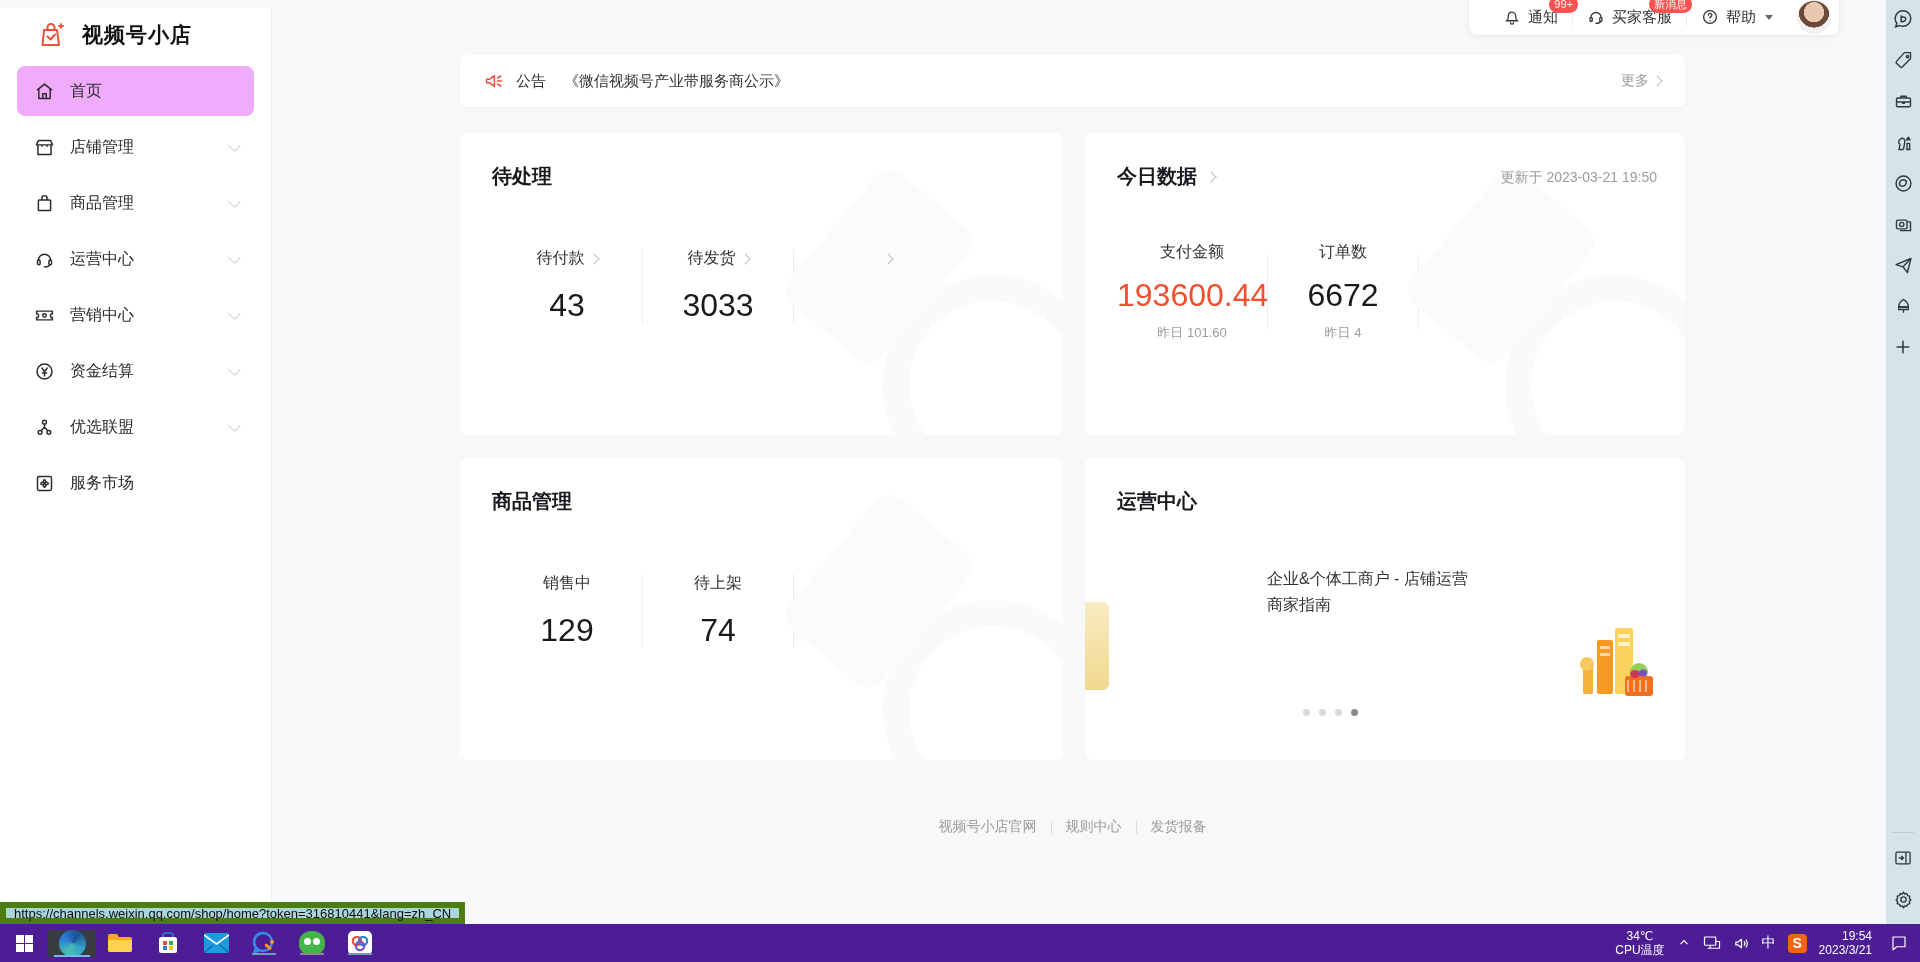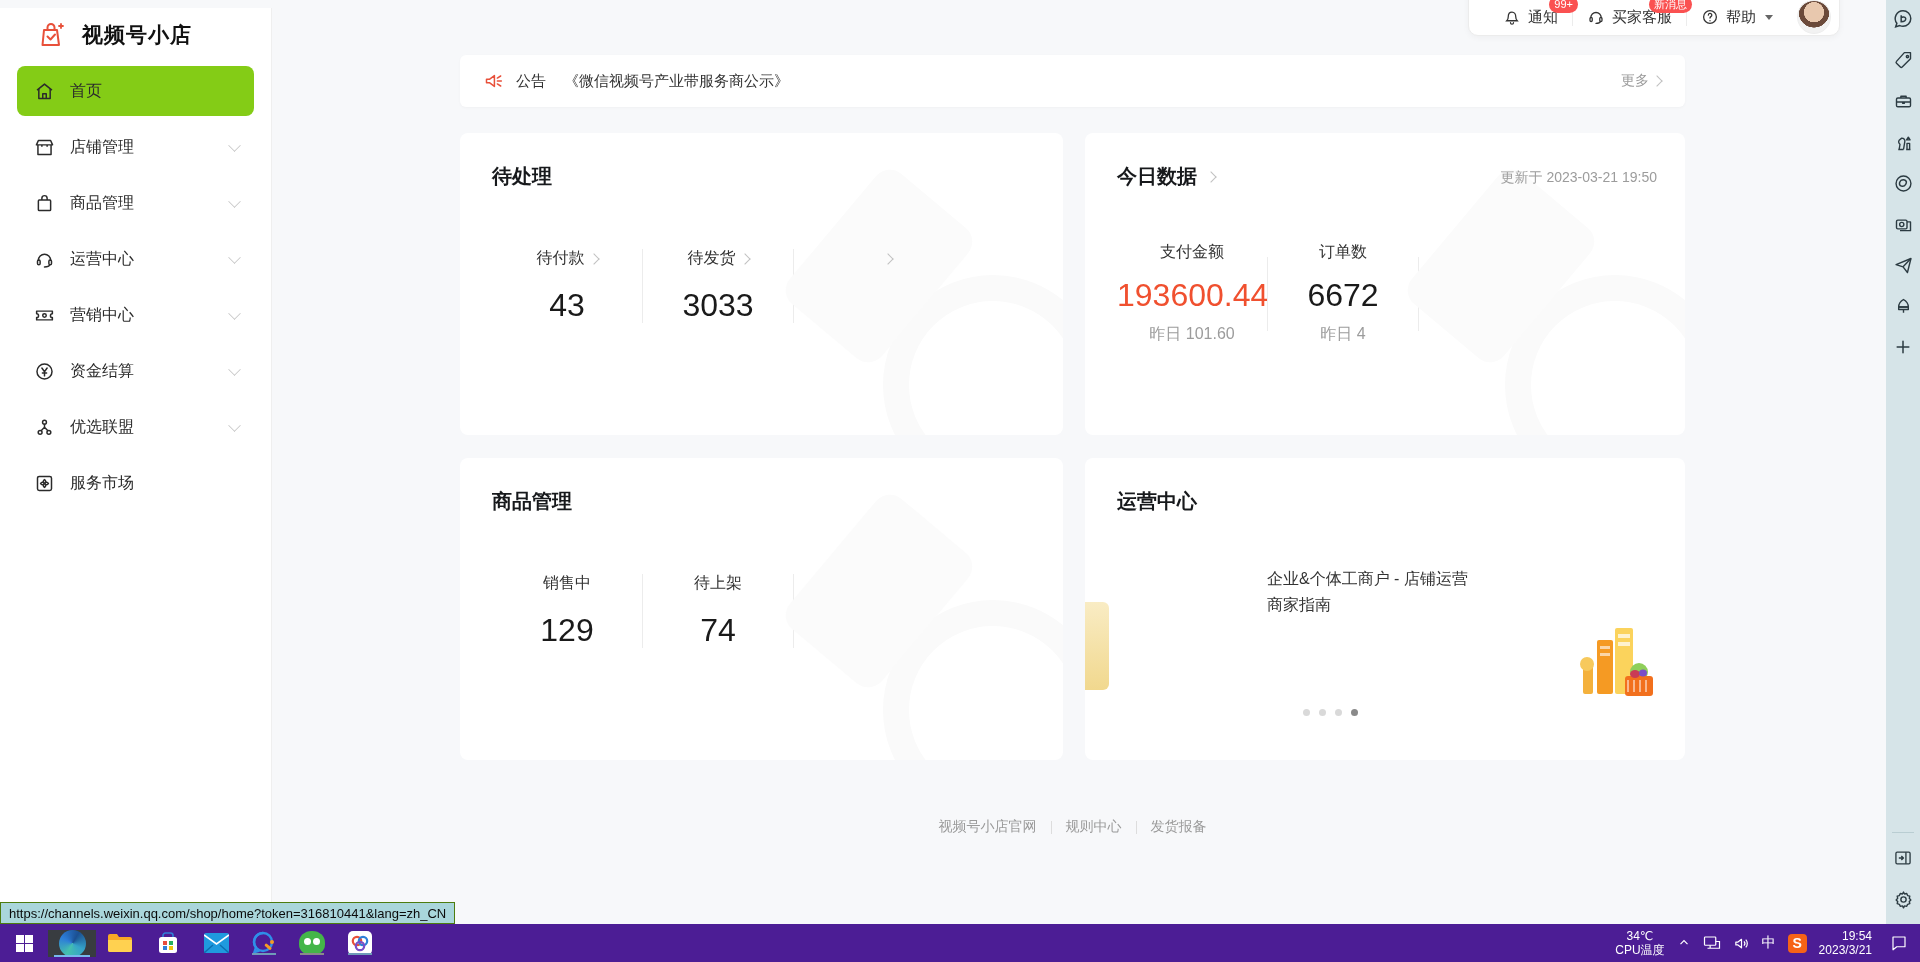--- a/index.html
+++ b/index.html
@@ -6,21 +6,21 @@
   html,body { width:1920px; height:962px; overflow:hidden; }
   body { font-family:"Liberation Sans","DejaVu Sans",sans-serif; background:#f7f8fa; color:#333; }
   .screen { position:relative; width:1920px; height:962px; }
 
   
   .sidebar { position:absolute; left:0; top:8px; width:272px; height:924px; background:#fff; border-right:1px solid #efefef; z-index:5; }
   .logo { display:flex; align-items:center; gap:16px; padding:6px 0 0 36px; height:48px; }
   .logo-text { font-size:21px; font-weight:bold; color:#111; letter-spacing:1px; }
   .nav { padding:10px 0 0 0; }
   .nav-item { display:flex; align-items:center; height:50px; margin:0 17px 6px 17px; padding:0 14px 0 16px; border-radius:8px; cursor:pointer; }
-  .nav-item.active { background:#84cc16; }
+  .nav-item.active { background:#f0abfc; }
   .nav-ic { width:22px; height:22px; display:flex; align-items:center; justify-content:center; }
   .nav-label { font-size:16px; color:#2b2b2b; margin-left:15px; }
   .reddot { width:7px; height:7px; background:#fa5151; border-radius:50%; margin-left:8px; }
   .chev-down { margin-left:auto; width:11px; height:11px; border-right:1.6px solid #c2c2c2; border-bottom:1.6px solid #c2c2c2; transform:rotate(45deg) scale(.8); margin-top:-4px; }
 
   
   .content { position:absolute; left:272px; top:0; width:1614px; height:924px; background:#f7f8fa; overflow:hidden; }
 
   .header-pill { position:absolute; top:-16px; right:46px; height:52px; background:#fff; border:1px solid #ececec; border-radius:10px; box-shadow:0 2px 6px rgba(0,0,0,.04); display:flex; align-items:center; padding:14px 8px 0 20px; z-index:6; }
   .hdr-item { position:relative; display:flex; align-items:center; gap:7px; font-size:15px; color:#333; padding:0 14px; cursor:pointer; }
@@ -44,21 +44,21 @@
   .card-updated { position:absolute; right:28px; top:36px; font-size:14px; color:#9c9c9c; }
   .card-deco { position:absolute; right:-40px; bottom:-60px; width:220px; height:220px; border:26px solid #fafafa; border-radius:50%; }
   .card-deco:after { content:""; position:absolute; left:-90px; top:-120px; width:120px; height:170px; background:#fbfbfb; transform:rotate(40deg); border-radius:18px; }
 
   .stats { display:flex; margin-top:58px; }
   .stat-col { width:150px; text-align:center; }
   .stat-divider { width:1px; background:#ececec; height:74px; align-self:center; }
   .stat-label { font-size:16px; color:#333; display:inline-flex; align-items:center; gap:5px; cursor:pointer; }
   .stat-value { font-size:32px; color:#1a1a1a; margin-top:18px; font-weight:500; }
   .stat-value.orange { color:#f0502f; }
-  .stat-sub { font-size:16px; color:#9c9c9c; margin-top:10px; }
+  .stat-sub { font-size:13px; color:#9c9c9c; margin-top:10px; }
   .stats.today { margin-top:52px; }
   .stats.today .stat-value { margin-top:14px; }
 
   .plus-btn { width:40px; height:40px; margin:10px auto 0; background:#fdeeec; border:none; border-radius:8px; color:#fa5151; font-size:24px; line-height:40px; cursor:pointer; }
 
   
   .banner-text { position:absolute; left:182px; top:108px; font-size:16px; color:#333; line-height:26px; cursor:pointer; }
   .banner-left { position:absolute; left:0; bottom:70px; width:24px; height:88px; background:linear-gradient(180deg,#f9ecc4,#f1d88e); border-radius:0 6px 6px 0; }
   .banner-right { position:absolute; right:30px; bottom:62px; }
   .dots { position:absolute; left:218px; bottom:44px; display:flex; gap:9px; }
@@ -69,21 +69,21 @@
   .footer span[data-name^="footer-link"] { cursor:pointer; }
   .f-sep { width:1px; height:13px; background:#ddd; }
 
   
   .edge-strip { position:absolute; right:0; top:0; width:34px; height:924px; background:#d6e4e8; display:flex; flex-direction:column; align-items:center; padding:8px 0 12px; z-index:7; }
   .es-ic { width:22px; height:22px; margin-bottom:19px; display:flex; align-items:center; justify-content:center; color:#2c3b42; cursor:pointer; }
   .es-bottom { margin-top:auto; display:flex; flex-direction:column; align-items:center; }
   .es-div { width:22px; height:1px; background:#b9cdd2; margin-bottom:14px; }
 
   
-  .url-tip { position:absolute; left:0; bottom:38px; height:22px; background:#a9d6db; border:1px solid #4d7c0f; display:flex; align-items:center; padding:0 8px; font-size:13px; color:#0b0b0b; z-index:8; }
+  .url-tip { position:absolute; left:0; bottom:38px; height:22px; background:#a9d6db; border:6px solid #4d7c0f; display:flex; align-items:center; padding:0 8px; font-size:13px; color:#0b0b0b; z-index:8; }
 
   
   .taskbar { position:absolute; left:0; bottom:0; width:1920px; height:38px; background:#4c1d95; display:flex; align-items:center; z-index:9; }
   .t-tile { width:48px; display:flex; align-items:center; justify-content:center; position:relative; cursor:pointer; }
   .t-tile.active { background:#383c40; }
   .t-tile.active:after { content:""; position:absolute; left:6px; right:6px; bottom:0; height:2px; background:#76b9ed; }
   .t-tile.running:after { content:""; position:absolute; left:12px; right:12px; bottom:0; height:2px; background:#6f9bb8; }
   .t-tile.running.gray:after { background:#8a8a8a; }
   .tray { margin-left:auto; display:flex; align-items:center; gap:12px; padding-right:12px; color:#fff; }
   .tray-2line { font-size:12px; line-height:14px; text-align:center; cursor:default; }

